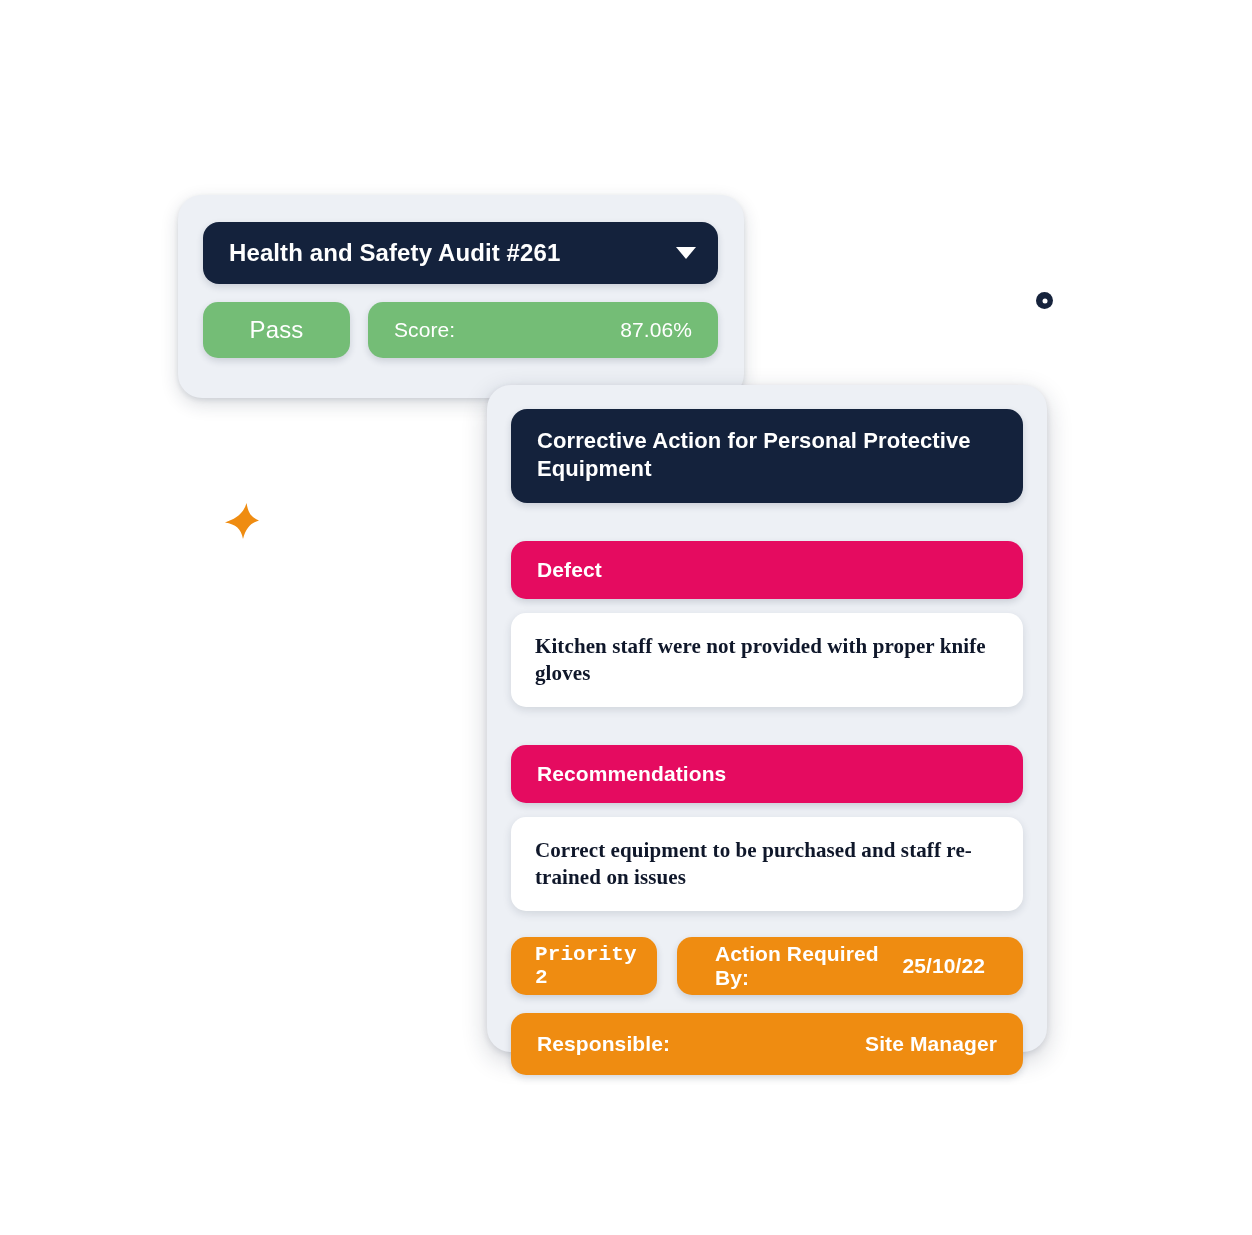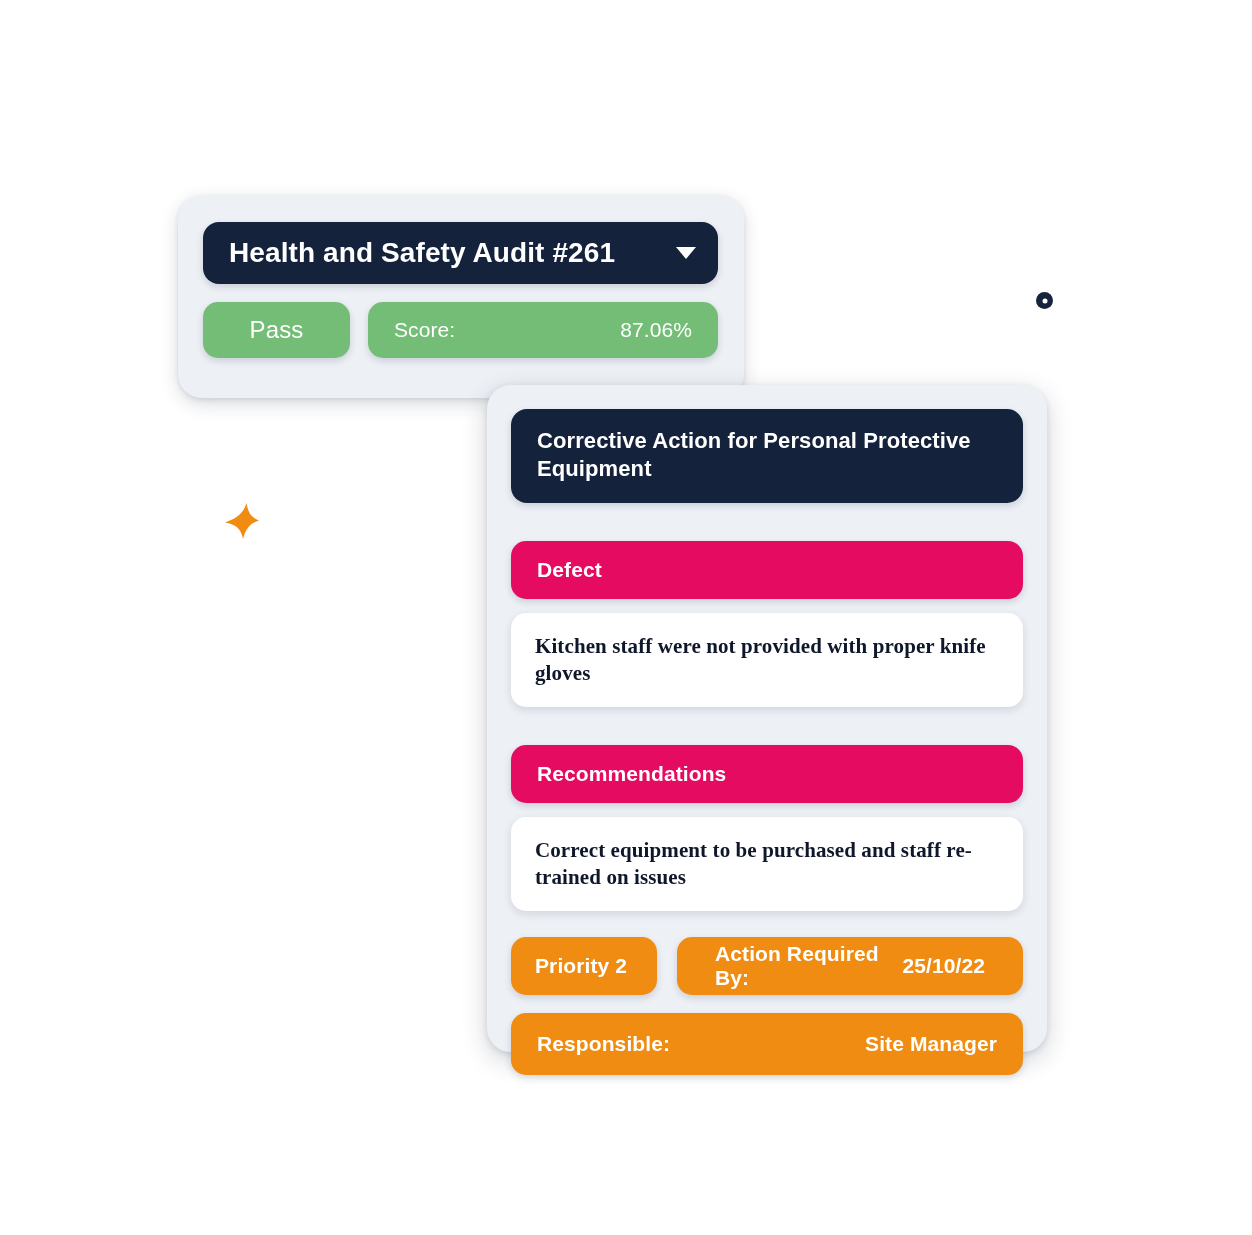--- a/index.html
+++ b/index.html
@@ -93,21 +93,21 @@
     color: #0f172a;
     font-family: Liberation Serif, serif;
   }
 
   
   .audit-select {
     height: 62px;
     padding: 0 22px 0 26px;
     justify-content: space-between;
     border-radius: 16px;
-    font-size: 28px;
+    font-size: 24px;
   }
   .chevron-down {
     width: 0;
     height: 0;
     border-left: 10px solid transparent;
     border-right: 10px solid transparent;
     border-top: 12px solid #ffffff;
     flex: none;
   }
   .audit-row {
@@ -169,20 +169,21 @@
     gap: 20px;
     margin-top: 26px;
   }
   .pill-priority {
     width: 146px;
     height: 58px;
     padding: 0 24px;
     border-radius: 15px;
     justify-content: flex-start;
     font-size: 21px;
+    font-family: Liberation Mono, monospace;
   }
   .pill-due {
     flex: 1;
     height: 58px;
     padding: 0 38px;
     border-radius: 15px;
     justify-content: center;
     gap: 12px;
     font-size: 21px;
   }

